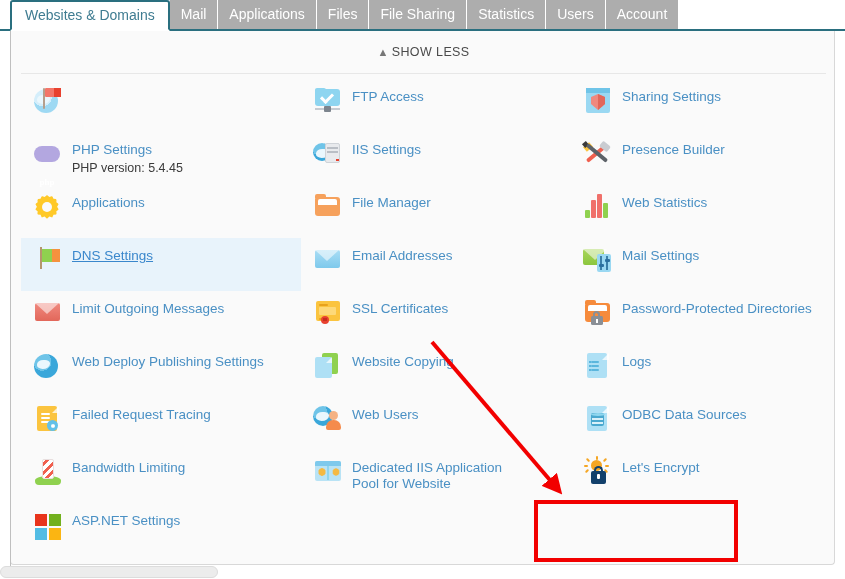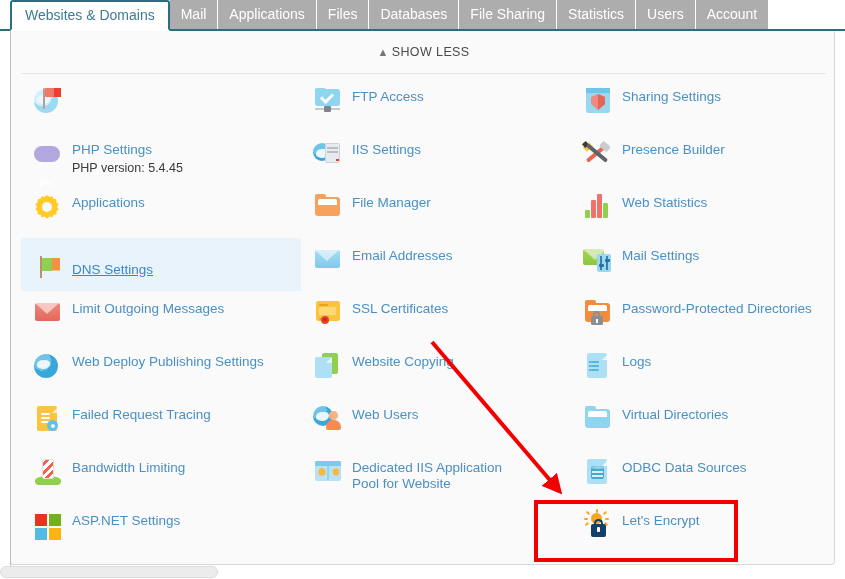--- a/index.html
+++ b/index.html
@@ -78,21 +78,21 @@
   .col.c1 { left: 290px; width: 280px; }
   .col.c2 { left: 560px; width: 265px; }
 
   .item {
     position: relative;
     display: flex; align-items: flex-start;
     height: 53px;
     padding: 8px 4px 0 12px;
     cursor: pointer;
   }
-  .item.hl { background: #e8f3fb; align-items: center; }
+  .item.hl { background: #e8f3fb; }
   .item .ic {
     width: 30px; height: 30px; flex: 0 0 30px;
     position: relative; margin-right: 9px; margin-top: -2px;
   }
   .item .txtwrap { padding-top: 2px; }
   .item .lbl {
     font-size: 13.5px; color: #4a90c4; line-height: 16px;
   }
   .item.hl .lbl { text-decoration: underline; color:#3a87cc; }
   .item .sub {
@@ -240,21 +240,20 @@
 <body>
 
 <div id="root">
 
   <div class="tabbar">
     <div class="tabs" id="tabs">
         <div class="tab active">Websites &amp; Domains</div>
         <div class="tab">Mail</div>
         <div class="tab">Applications</div>
         <div class="tab">Files</div>
-        <div class="tab">Databases</div>
         <div class="tab">File Sharing</div>
         <div class="tab">Statistics</div>
         <div class="tab">Users</div>
         <div class="tab">Account</div>
       </div>
     <div class="tabbar-underline"></div>
   </div>
 
   <div class="panel">
 
@@ -512,30 +511,20 @@
               <i class="doccorner"></i>
               <i class="docline" style="top:11px;width:8px;background:#5bb6dd"></i>
               <i class="docline" style="top:15px;width:8px;background:#5bb6dd"></i>
               <i class="docline" style="top:19px;width:8px;background:#5bb6dd"></i>
               <i style="left:6px;top:11px;width:2px;height:2px;background:#5bb6dd"></i>
               <i style="left:6px;top:15px;width:2px;height:2px;background:#5bb6dd"></i>
               <i style="left:6px;top:19px;width:2px;height:2px;background:#5bb6dd"></i>
             </span>
             <div class="txtwrap">
               <div class="lbl">Logs</div>
-            </div>
-          </div>
-          <div class="item">
-            <span class="ic">
-              <i class="foldtab bl"></i>
-              <i class="fold bl"></i>
-              <i class="foldlip"></i>
-            </span>
-            <div class="txtwrap">
-              <div class="lbl">Virtual Directories</div>
             </div>
           </div>
           <div class="item">
             <span class="ic">
               <i class="doc" style="background:#aee0f5"></i>
               <i class="doccorner"></i>
               <i style="left:8px;top:10px;width:13px;height:13px;background:#4aa8cf;border-radius:2px"></i>
               <i class="cyl" style="top:10px;left:7.5px;background:#8fd6ee"></i>
               <i style="left:9px;top:15px;width:11px;height:2px;background:#d9f0f9"></i>
               <i style="left:9px;top:19px;width:11px;height:2px;background:#d9f0f9"></i>

